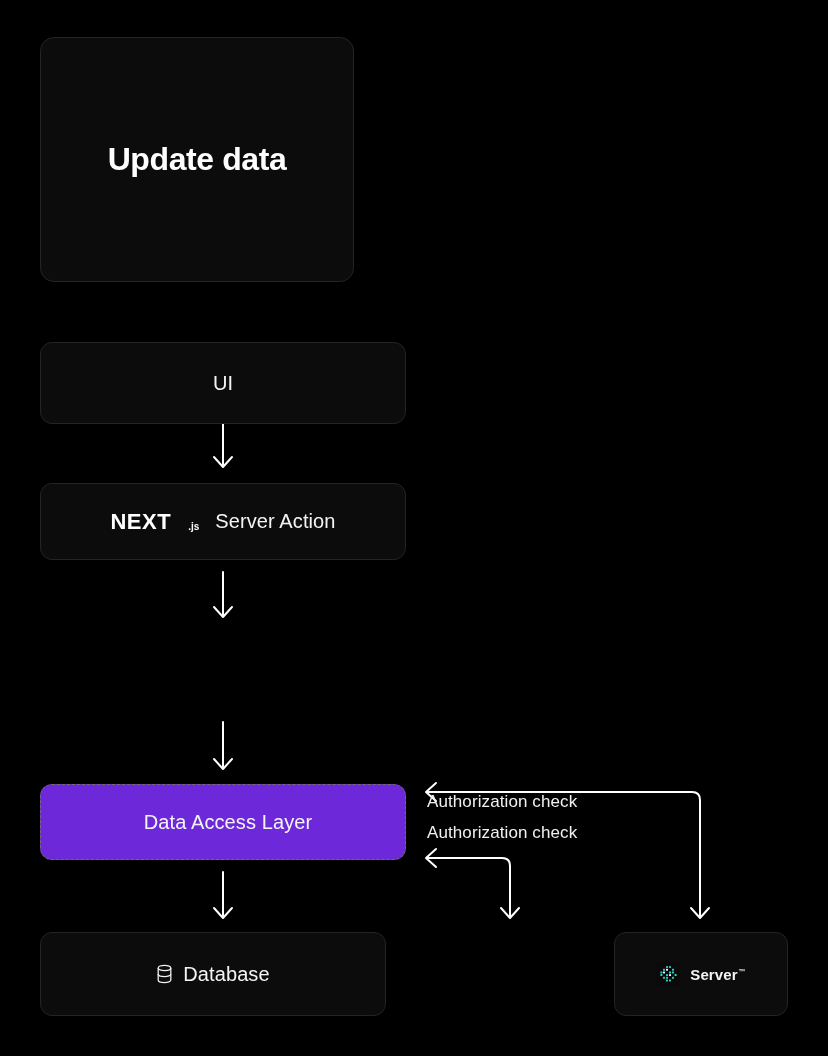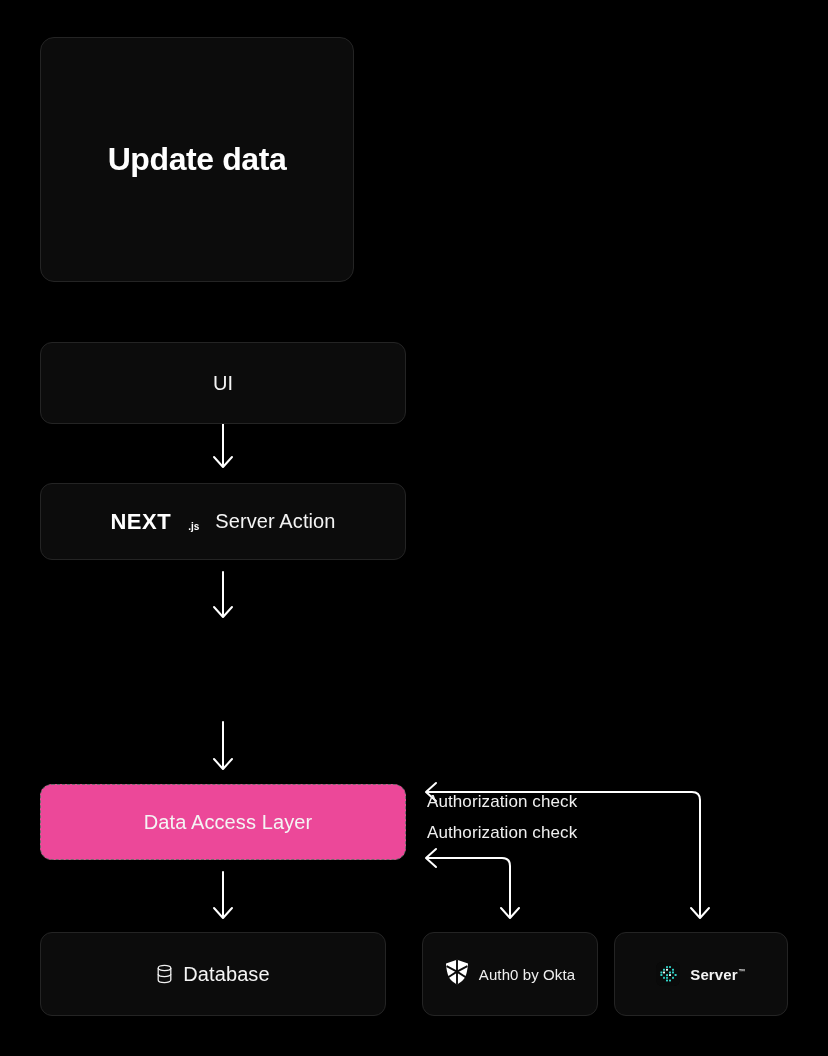--- a/index.html
+++ b/index.html
@@ -31,21 +31,21 @@
     background: #0c0c0c;
     border: 1px solid #242424;
     border-radius: 12px;
     display: flex;
     align-items: center;
     justify-content: center;
     color: #f2f2f2;
   }
   .node.dashed {
     border: 1px dashed #6e6e6e;
-    background: #ec4899;
+    background: #6d28d9;
     padding-left: 10px;
   }
 
   .node-label {
     font-size: 20px;
     font-weight: 400;
     letter-spacing: 0.1px;
     color: #f4f4f4;
     white-space: nowrap;
   }
@@ -231,35 +231,20 @@
         <svg class="db-icon" width="17" height="20" viewBox="0 0 17 20" fill="none" stroke="#f0f0f0" stroke-width="1.3">
           <ellipse cx="8.5" cy="4" rx="6.3" ry="2.6"></ellipse>
           <path d="M2.2 4 v12 c0 1.45 2.82 2.6 6.3 2.6 s6.3 -1.15 6.3 -2.6 V4"></path>
           <path d="M2.2 10 c0 1.45 2.82 2.6 6.3 2.6 s6.3 -1.15 6.3 -2.6"></path>
         </svg>
       </span>
       <span class="node-label">Database</span>
     </div>
   </div>
 
-  <div class="node" id="auth0-box">
-    <div class="logo-row">
-      <span>
-        <svg width="24" height="26" viewBox="0 0 24 26" fill="none">
-          <path d="M12 0.8 L23 4.6 C23 4.6 22.6 14.6 19.4 19.2 C16.6 23.2 12 25.4 12 25.4 C12 25.4 7.4 23.2 4.6 19.2 C1.4 14.6 1 4.6 1 4.6 Z" fill="#ffffff"></path>
-          <path d="M12 0.8 L12 12.6 L1.6 7.2" stroke="#0c0c0c" stroke-width="1.9" fill="none"></path>
-          <path d="M12 12.6 L22.4 7.2" stroke="#0c0c0c" stroke-width="1.9" fill="none"></path>
-          <path d="M12 12.6 L12 25.4" stroke="#0c0c0c" stroke-width="1.9" fill="none"></path>
-          <path d="M12 12.6 L3.2 18.2" stroke="#0c0c0c" stroke-width="1.9" fill="none"></path>
-          <path d="M12 12.6 L20.8 18.2" stroke="#0c0c0c" stroke-width="1.9" fill="none"></path>
-        </svg>
-      </span>
-      <span class="node-label">Auth0 by Okta</span>
-    </div>
-  </div>
 
   <div class="node" id="openfga-box">
     <div class="logo-row">
       <span class="ofga-tile">
         <svg width="24" height="24" viewBox="0 0 24 24">
           <rect x="0" y="0" width="24" height="24" rx="6" fill="#0a0a0a"></rect>
           <g fill="#31d0c6">
             <rect x="10" y="4" width="2" height="2" rx="0.4"></rect>
             <rect x="13" y="4" width="2" height="2" rx="0.4"></rect>
             <rect x="7" y="6.7" width="2" height="2" rx="0.4"></rect>

